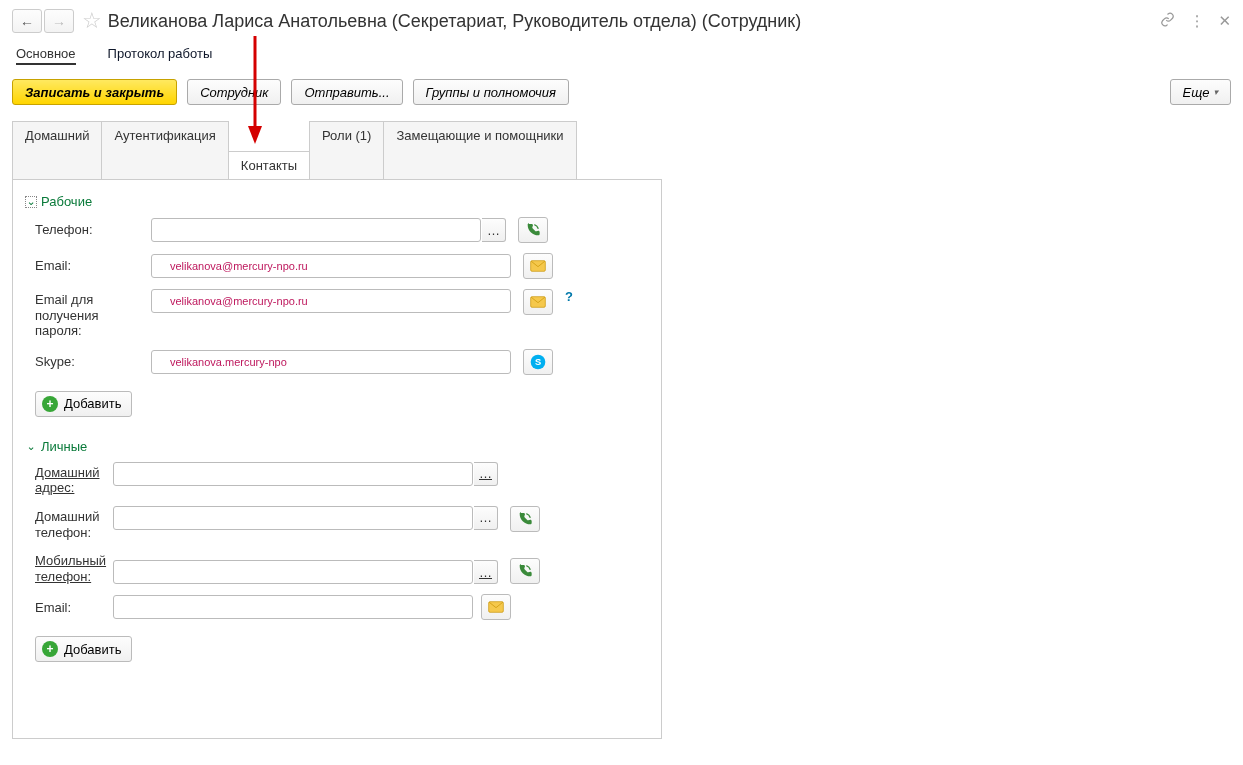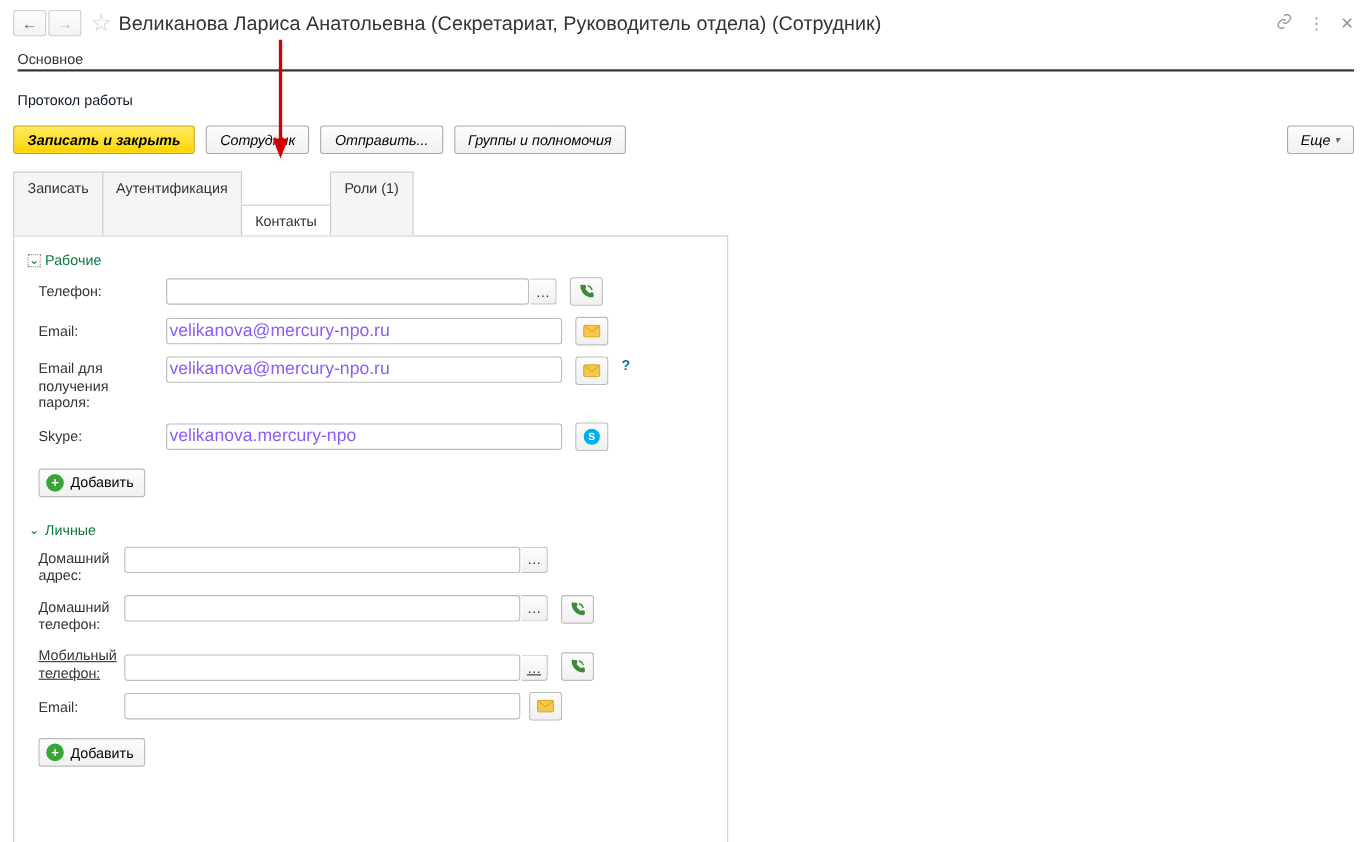--- a/index.html
+++ b/index.html
@@ -25,21 +25,21 @@
     display: flex; align-items: center; justify-content: center;
     cursor: pointer;
     font-size: 14px; color: #555;
   }
   .nav-btn.disabled { color: #bbb; cursor: default; }
   .star-icon { color: #ccc; font-size: 22px; margin-right: 6px; cursor: pointer; }
   .title { font-size: 18px; font-weight: normal; flex: 1; color: #333; }
   .hdr-right { display: flex; align-items: center; gap: 14px; color: #999; }
   .hdr-icon { cursor: pointer; font-size: 15px; }
   
-  .view-tabs { display: flex; gap: 16px; margin: 4px 0 14px 4px; flex-direction: column; }
+  .view-tabs { display: flex; gap: 32px; margin: 4px 0 14px 4px; }
   .view-tab { cursor: pointer; padding: 2px 0; }
   .view-tab.active { border-bottom: 2px solid #333; }
   .view-tab.link { color: #0f172a; }
   
   .toolbar { display: flex; gap: 10px; margin-bottom: 16px; align-items: center; }
   .btn {
     border: 1px solid #aaa;
     background: linear-gradient(#fdfdfd,#f0f0f0);
     border-radius: 3px;
     padding: 4px 12px;
@@ -95,24 +95,24 @@
     align-items: center;
     margin: 6px 0 10px 10px;
     gap: 6px;
   }
   .row .lbl { width: 110px; line-height: 1.2; }
   .row.lbl-sm .lbl { width: 72px; }
   input.txt {
     height: 24px;
     border: 1px solid #bbb;
     border-radius: 3px;
-    padding: 2px 2px;
-    font-size: 16px;
+    padding: 2px 18px;
+    font-size: 11px;
     background: #fff;
-    color: #8b5cf6;
+    color: #be185d;
   }
   .w360 { width: 360px; }
   .w330 { width: 330px; }
   .sel-btn {
     width: 24px; height: 24px;
     border: 1px solid #bbb;
     border-radius: 3px;
     background: linear-gradient(#fdfdfd,#f0f0f0);
     cursor: pointer;
     display: flex; align-items: center; justify-content: center;
@@ -186,24 +186,25 @@
 <div class="toolbar">
   <button class="btn btn-primary">Записать и закрыть</button>
   <button class="btn">Сотрудник</button>
   <button class="btn">Отправить...</button>
   <button class="btn">Группы и полномочия</button>
   <div class="toolbar-spacer"></div>
   <button class="btn btn-more">Еще</button>
 </div>
 
 <div class="form-tabs">
-  <div class="ftab">Записать</div>
+  <div class="ftab">Домашний</div>
   <div class="ftab">Аутентификация</div>
   <div class="ftab active">Контакты</div>
   <div class="ftab">Роли (1)</div>
+  <div class="ftab">Замещающие и помощники</div>
 </div>
 
 <div class="panel">
 
   
   <div class="section-hdr boxed">
     <span class="chev">⌄</span>
     <span>Рабочие</span>
   </div>
 
@@ -257,21 +258,21 @@
     <span class="plus-circle">+</span>
     <span>Добавить</span>
   </button>
 
   
   <div class="section-hdr">
     <span class="chev">⌄</span>
     <span>Личные</span>
   </div>
 
-  <div class="row lbl-sm" style="align-items:flex-start;">
+  <div class="row lbl-sm" style="align-items:flex-start;text-decoration:underline;">
     <span class="lbl" style="padding-top:3px;">Домашний адрес:</span>
     <input class="txt w360" value="" style="">
     <div class="sel-btn joined">…</div>
   </div>
 
   <div class="row lbl-sm" style="align-items:flex-start;">
     <span class="lbl" style="padding-top:3px;">Домашний телефон:</span>
     <input class="txt w360" value="" style="">
     <div class="sel-btn joined">…</div>
     <div class="icon-btn">

